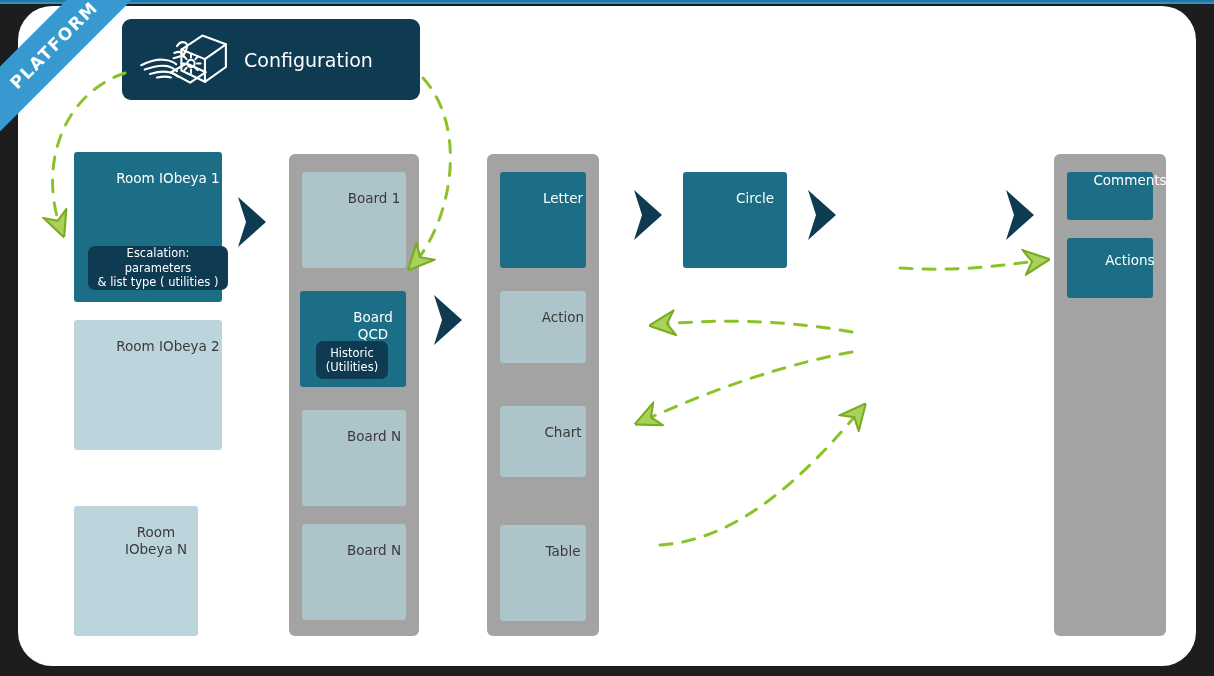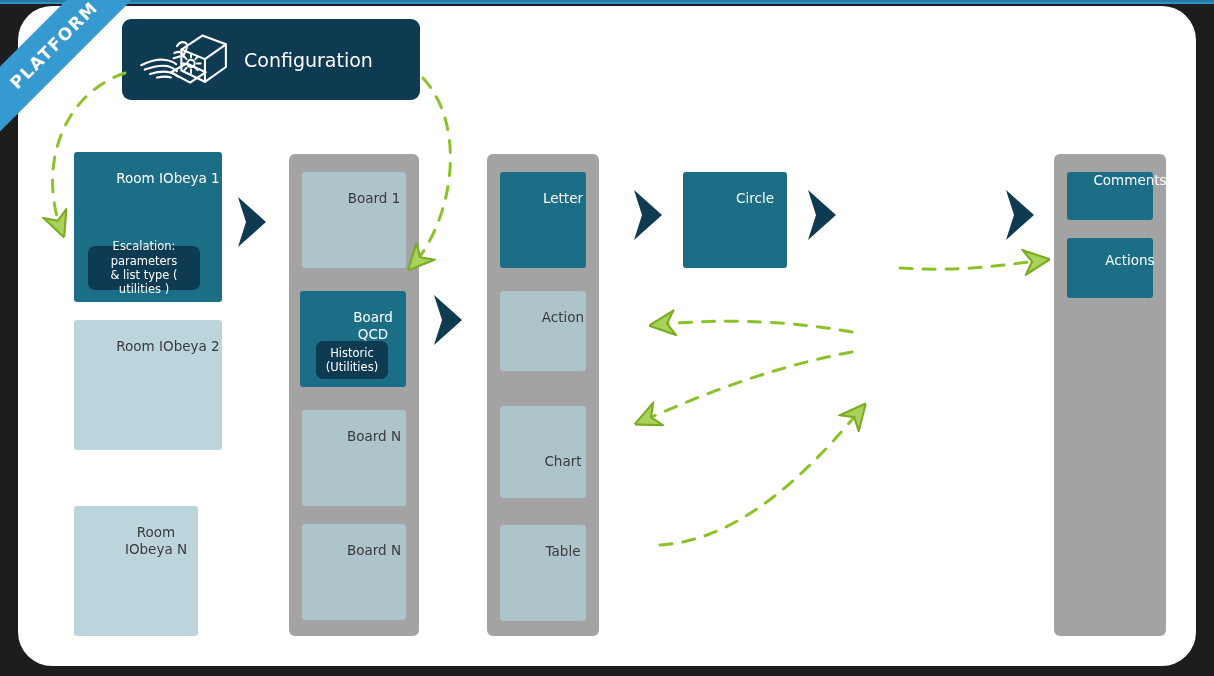--- a/index.html
+++ b/index.html
@@ -106,21 +106,21 @@
         <path d="M24 58 q10 -2 16 0"></path>
       </g>
     </svg>
     <div class="config-label">Configuration</div>
   </div>
 
   <div class="col" style="left:56px;top:146px;width:148px;height:480px;">
     <div class="card teal" style="left:0;top:0;width:148px;height:150px;">
       <div class="ctitle">Room IObeya 1</div>
     </div>
-    <div class="tag" style="left:14px;top:94px;width:112px;height:44px;white-space:pre-line;align-items:center;">
+    <div class="tag" style="left:14px;top:94px;width:140px;height:44px;white-space:pre-line;align-items:center;">
       <span style="white-space:pre-line;">Escalation: parameters
 &amp; list type ( utilities )</span>
     </div>
 
     <div class="card lightblue" style="left:0;top:168px;width:148px;height:130px;">
       <div class="ctitle">Room IObeya 2</div>
     </div>
 
     <div class="card lightblue" style="left:0;top:354px;width:124px;height:130px;">
       <div class="ctitle">Room IObeya N</div>
@@ -146,24 +146,24 @@
 
     <div class="card greyblue" style="left:13px;top:370px;width:104px;height:96px;">
       <div class="ctitle">Board N</div>
     </div>
   </div>
 
   <div class="col track" style="left:469px;top:148px;width:112px;height:482px;">
     <div class="card teal" style="left:13px;top:18px;width:86px;height:96px;">
       <div class="ctitle">Letter</div>
     </div>
-    <div class="card greyblue" style="left:13px;top:137px;width:86px;height:80px;">
+    <div class="card greyblue" style="left:13px;top:137px;width:86px;height:72px;">
       <div class="ctitle">Action</div>
     </div>
-    <div class="card greyblue" style="left:13px;top:252px;width:86px;height:92px;align-items:center;">
+    <div class="card greyblue" style="left:13px;top:252px;width:86px;height:71px;">
       <div class="ctitle">Chart</div>
     </div>
     <div class="card greyblue" style="left:13px;top:371px;width:86px;height:96px;">
       <div class="ctitle">Table</div>
     </div>
   </div>
 
   <div class="col" style="left:665px;top:166px;width:104px;height:96px;">
     <div class="card teal" style="left:0;top:0;width:104px;height:96px;">
       <div class="ctitle">Circle</div>

